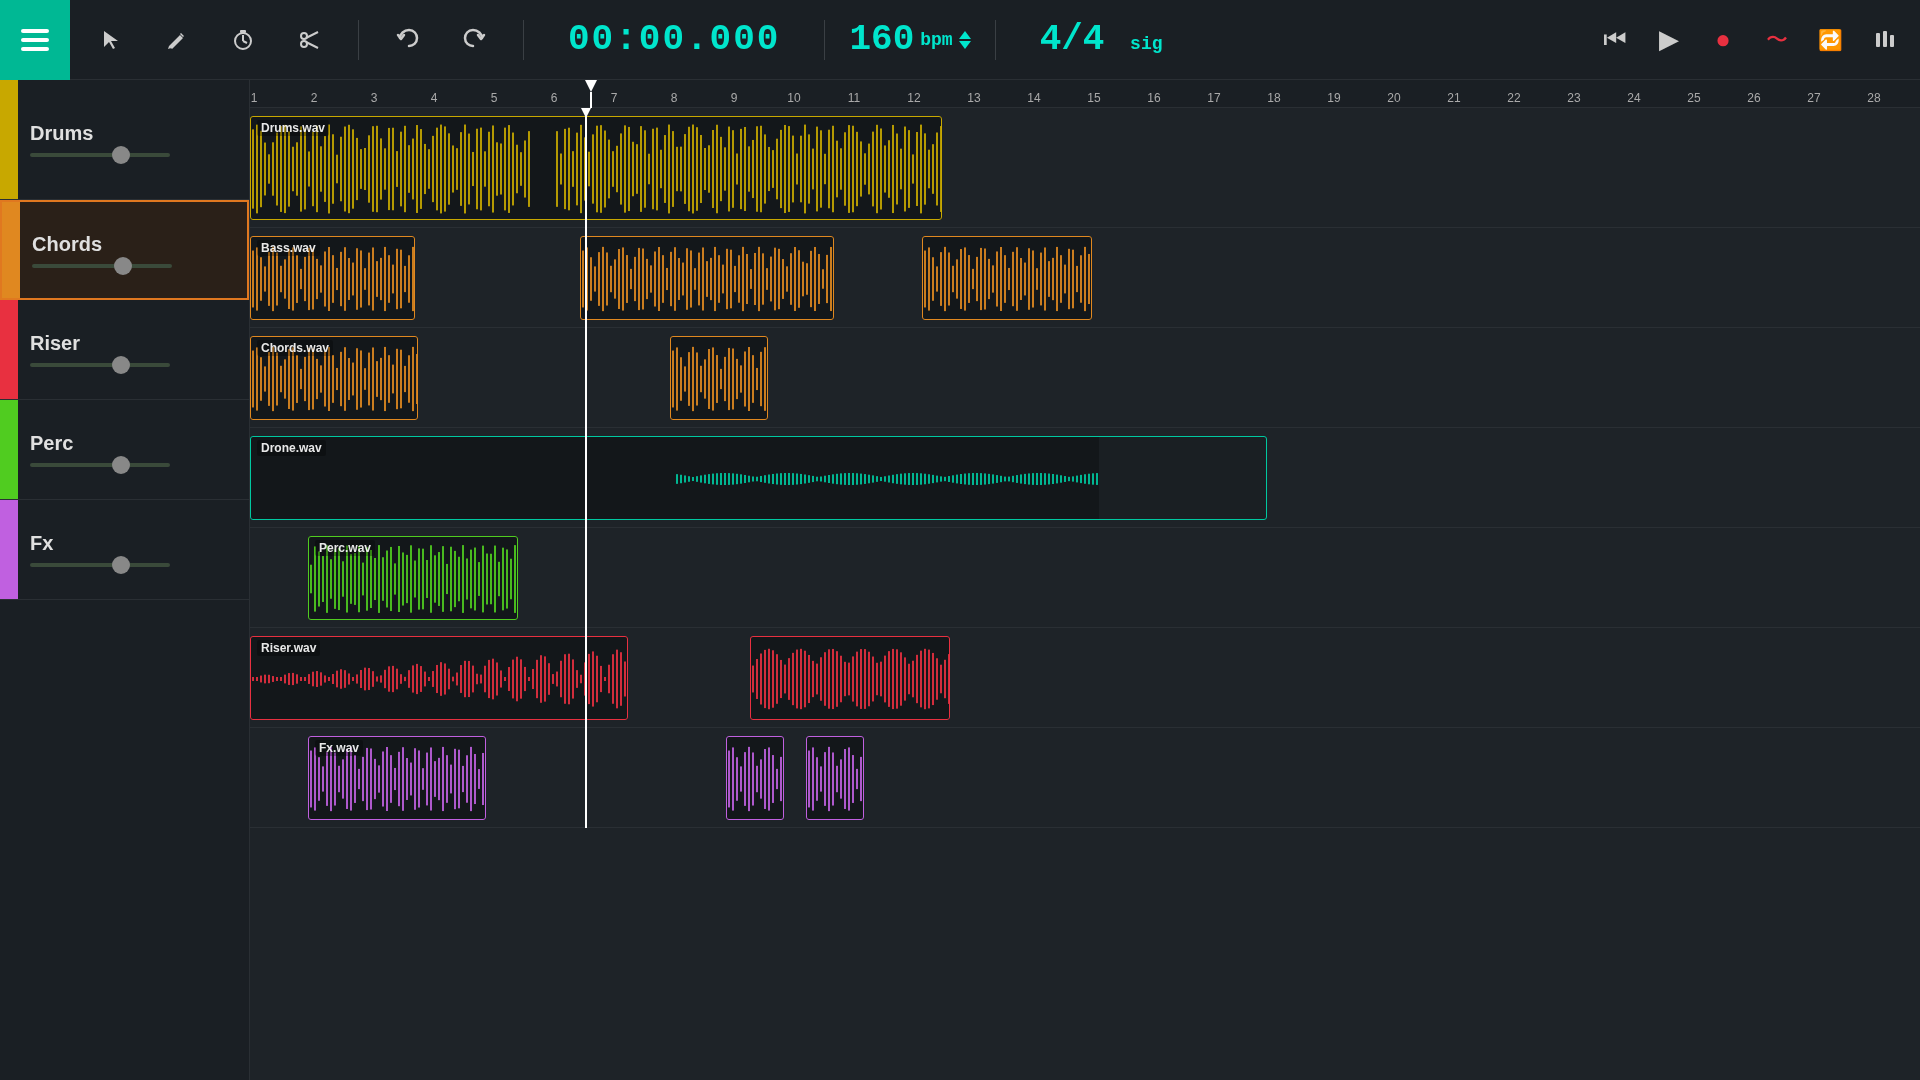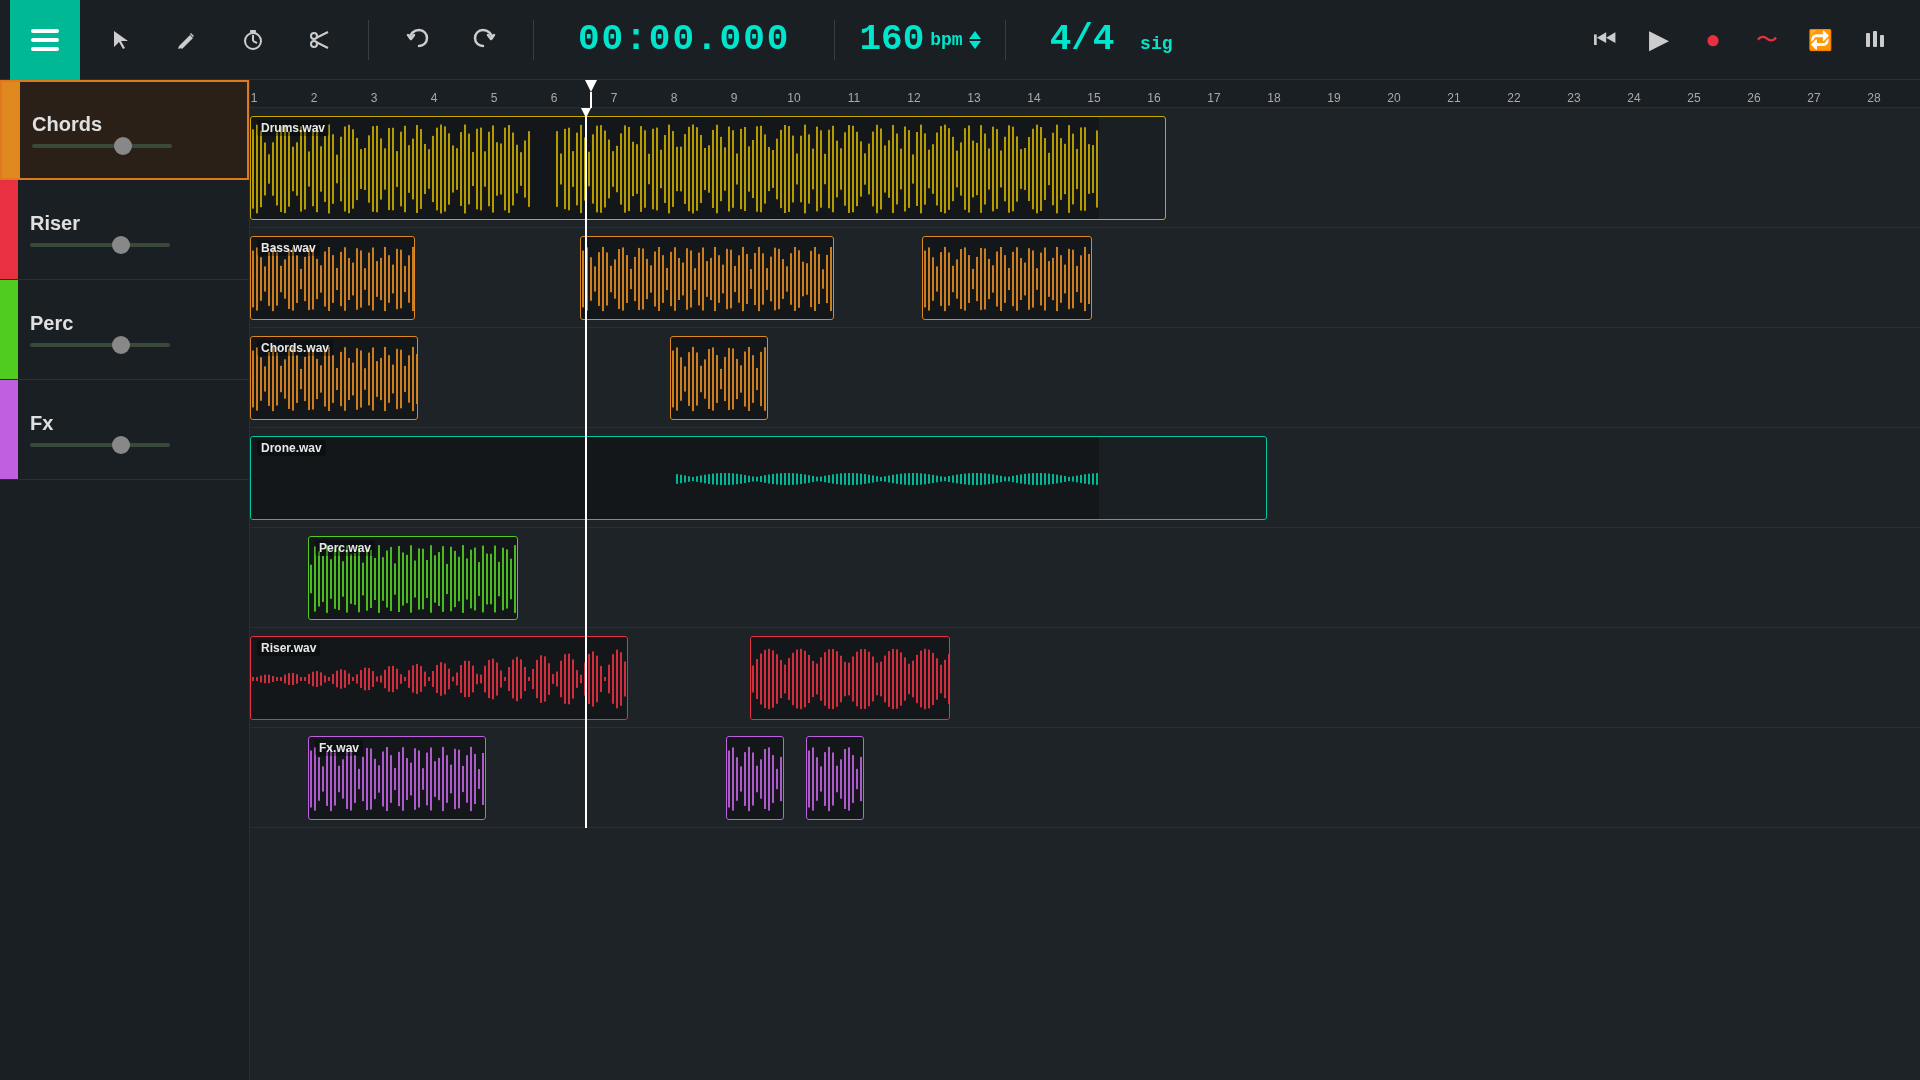--- a/index.html
+++ b/index.html
@@ -11,21 +11,21 @@
       overflow: hidden;
       color: #ccc;
     }
 
     
     #toolbar {
       height: 80px;
       background: #1a1f24;
       display: flex;
       align-items: center;
-      padding: 0 20px;
+      padding: 0 10px;
       border-bottom: 1px solid #2a2f34;
       gap: 16px;
     }
     .toolbar-btn {
       width: 50px;
       height: 50px;
       background: transparent;
       border: none;
       cursor: pointer;
       display: flex;
@@ -339,20 +339,31 @@
             <rect x="16" y="6" width="4" height="12" rx="1" fill="#ccc"></rect>
           </svg>
       </button>
     </div>
   </div>
 
   <div id="main">
 
     <div id="track-headers">
 
+      <div class="track-header" style="height:120px">
+        <div class="track-color-bar" style="background:#c8a800"></div>
+        <div class="track-info">
+          <div class="track-name">Drums</div>
+          <div class="track-slider-row">
+            <div class="track-slider">
+              <div class="track-slider-thumb" style="left:65%"></div>
+            </div>
+          </div>
+        </div>
+      </div>
 
 
       <div class="track-header selected" style="height:100px">
         <div class="track-color-bar" style="background:#e08820"></div>
         <div class="track-info">
           <div class="track-name">Chords</div>
           <div class="track-slider-row">
             <div class="track-slider">
               <div class="track-slider-thumb" style="left:65%"></div>
             </div>
@@ -463,21 +474,21 @@
           <div class="grid-line" style="left: 1140px; top: 0px; height: 720px;"></div>
           <div class="grid-line" style="left: 1200px; top: 0px; height: 720px;"></div>
           <div class="grid-line" style="left: 1260px; top: 0px; height: 720px;"></div>
           <div class="grid-line" style="left: 1320px; top: 0px; height: 720px;"></div>
           <div class="grid-line" style="left: 1380px; top: 0px; height: 720px;"></div>
           <div class="grid-line" style="left: 1440px; top: 0px; height: 720px;"></div>
           <div class="grid-line" style="left: 1500px; top: 0px; height: 720px;"></div>
           <div class="grid-line" style="left: 1560px; top: 0px; height: 720px;"></div>
           <div class="grid-line" style="left: 1620px; top: 0px; height: 720px;"></div>
           <div class="track-lane" style="height: 120px; position: relative;">
-            <div class="clip" style="left: 0px; width: 916px; height: 104px; top: 8px; background-color: rgba(0, 0, 0, 0.1); border: 1px solid rgb(200, 168, 0); border-radius: 3px; overflow: hidden; position: absolute;">
+            <div class="clip" style="left: 0px; width: 692px; height: 104px; top: 8px; background-color: rgba(0, 0, 0, 0.1); border: 1px solid rgb(200, 168, 0); border-radius: 3px; overflow: hidden; position: absolute;">
               <div class="clip-label">Drums.wav</div>
               <svg width="848" height="104" style="position: absolute; top: 0px; left: 0px;">
                 <rect width="848" height="104" fill="rgba(0,0,0,0.25)"></rect>
                 <rect x="1" y="12.362452642143793" width="2" height="79.27509471571241" fill="#c8a800" opacity="0.9"></rect>
                 <rect x="5" y="7.648641735213857" width="2" height="88.70271652957229" fill="#c8a800" opacity="0.9"></rect>
                 <rect x="9" y="13.82694730892839" width="2" height="76.34610538214322" fill="#c8a800" opacity="0.9"></rect>
                 <rect x="13" y="25.55640795522977" width="2" height="52.88718408954046" fill="#c8a800" opacity="0.9"></rect>
                 <rect x="17" y="37.328371025259344" width="2" height="29.343257949481306" fill="#c8a800" opacity="0.9"></rect>
                 <rect x="21" y="25.30244870431931" width="2" height="53.39510259136138" fill="#c8a800" opacity="0.9"></rect>
                 <rect x="25" y="15.48740052003808" width="2" height="73.02519895992384" fill="#c8a800" opacity="0.9"></rect>

